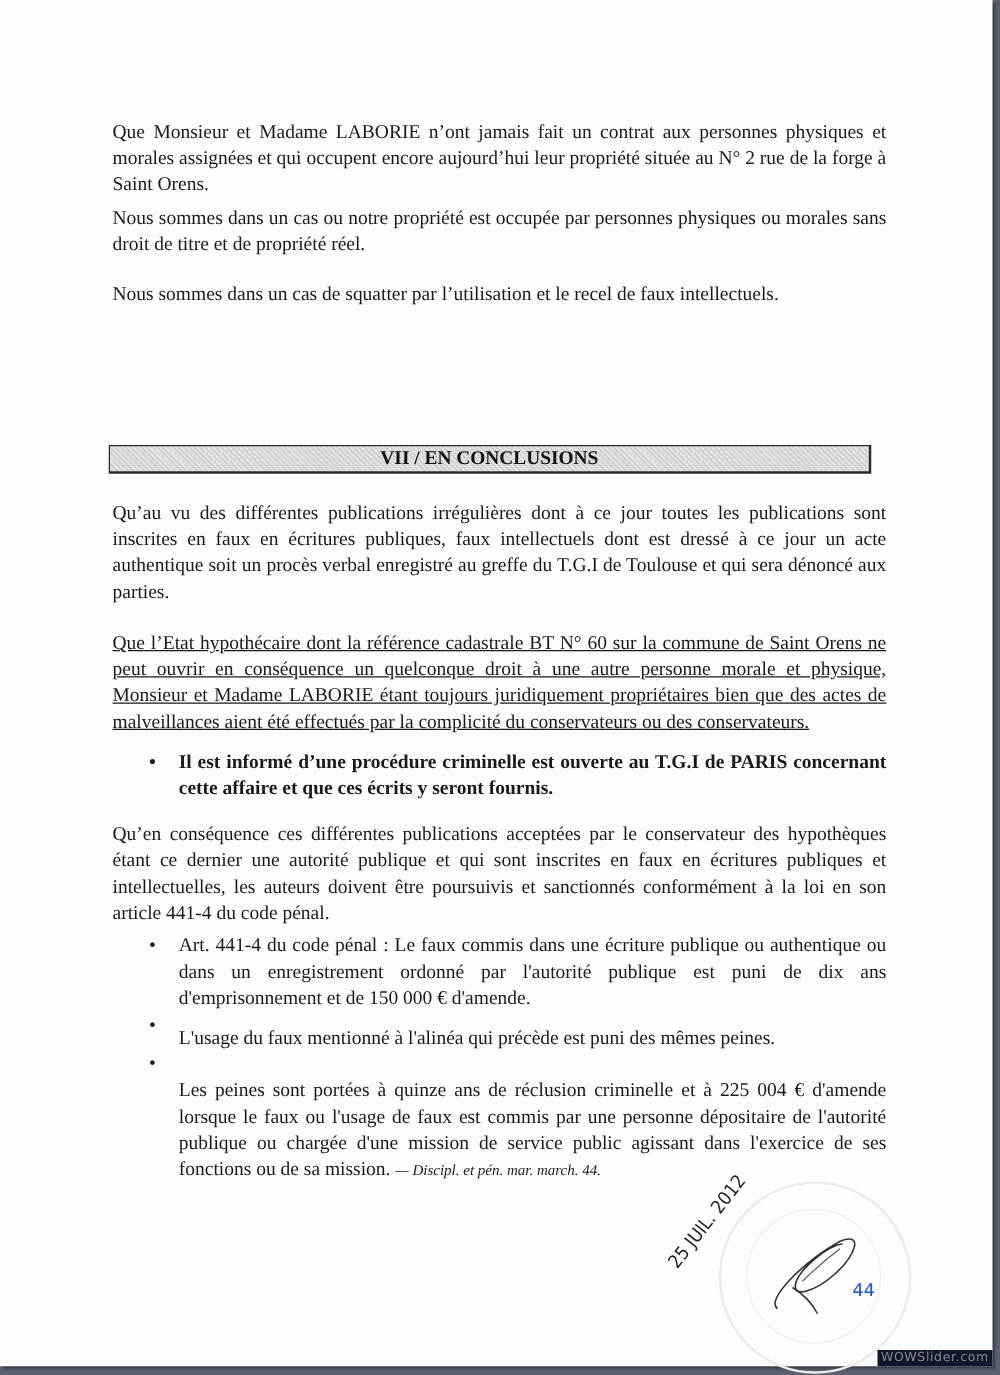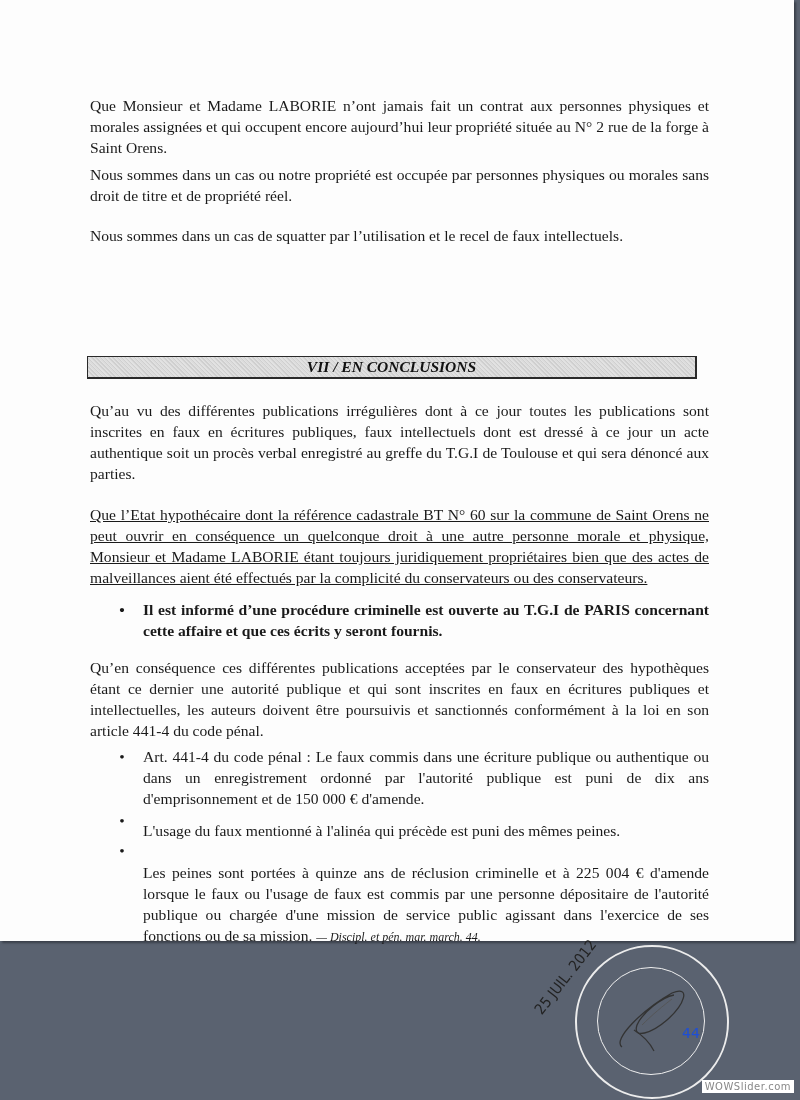--- a/index.html
+++ b/index.html
@@ -5,21 +5,21 @@
     html, body { margin: 0; padding: 0; }
     body {
       width: 800px; height: 1100px; overflow: hidden;
       background: #5a6270;
       position: relative;
       font-family: "Liberation Serif", serif;
       color: #1a1a1a;
     }
     .page {
       position: absolute; left: 0; top: 0;
-      width: 794px; height: 941px;
+      width: 794px; height: 1093px;
       background: #fdfdfd;
       box-shadow: 2px 2px 2px #3a404a;
     }
     .text {
       position: absolute; left: 90px; width: 619px;
       font-size: 15.6px; line-height: 21px;
       text-align: justify;
     }
     .text p { margin: 0; }
     .p1 { top: 95px; }
@@ -28,21 +28,20 @@
     .p4 { top: 263px; }
     .section-header {
       position: absolute; left: 87px; top: 356px;
       width: 607px; height: 20px;
       border: 1px solid #2a2a2a;
       border-bottom: 2px solid #2a2a2a; border-right: 2px solid #2a2a2a;
       background: repeating-linear-gradient(45deg, #dcdcdc 0 1px, #cfcfcf 1px 2px, #e2e2e2 2px 3px);
       text-align: center;
       font-weight: bold; font-size: 15.5px; line-height: 20px;
       color: #111;
-      font-style: italic;
     }
     .p5 { top: 400px; }
     .p6 { top: 504px; text-decoration: underline; }
     .bullet-bold {
       position: absolute; left: 115px; width: 594px; top: 599px;
       font-weight: bold; font-size: 15.6px; line-height: 21px;
       text-align: justify;
       padding-left: 28px; box-sizing: border-box;
     }
     .bullet-dot {
@@ -75,21 +74,21 @@
       transform: rotate(-52deg); transform-origin: left bottom;
       white-space: nowrap; font-stretch: condensed;
     }
     .signature { position: absolute; left: 612px; top: 985px; width: 80px; height: 70px; }
     .page-num {
       position: absolute; left: 672px; top: 1025px;
       font-family: "DejaVu Sans", sans-serif; font-size: 14px; color: #1d4ed8; margin-left: 10px;
     }
     .watermark {
       position: absolute; right: 6px; bottom: 7px;
-      background: #ffffff; color: #888;
+      background: #0f172a; color: #888;
       font-family: "DejaVu Sans", sans-serif; font-size: 10px;
       padding: 1px 3px; letter-spacing: 0.5px;
     }
   </style>
 </head>
 <body>
 
 <div class="page">
 
   <div class="text p1">

